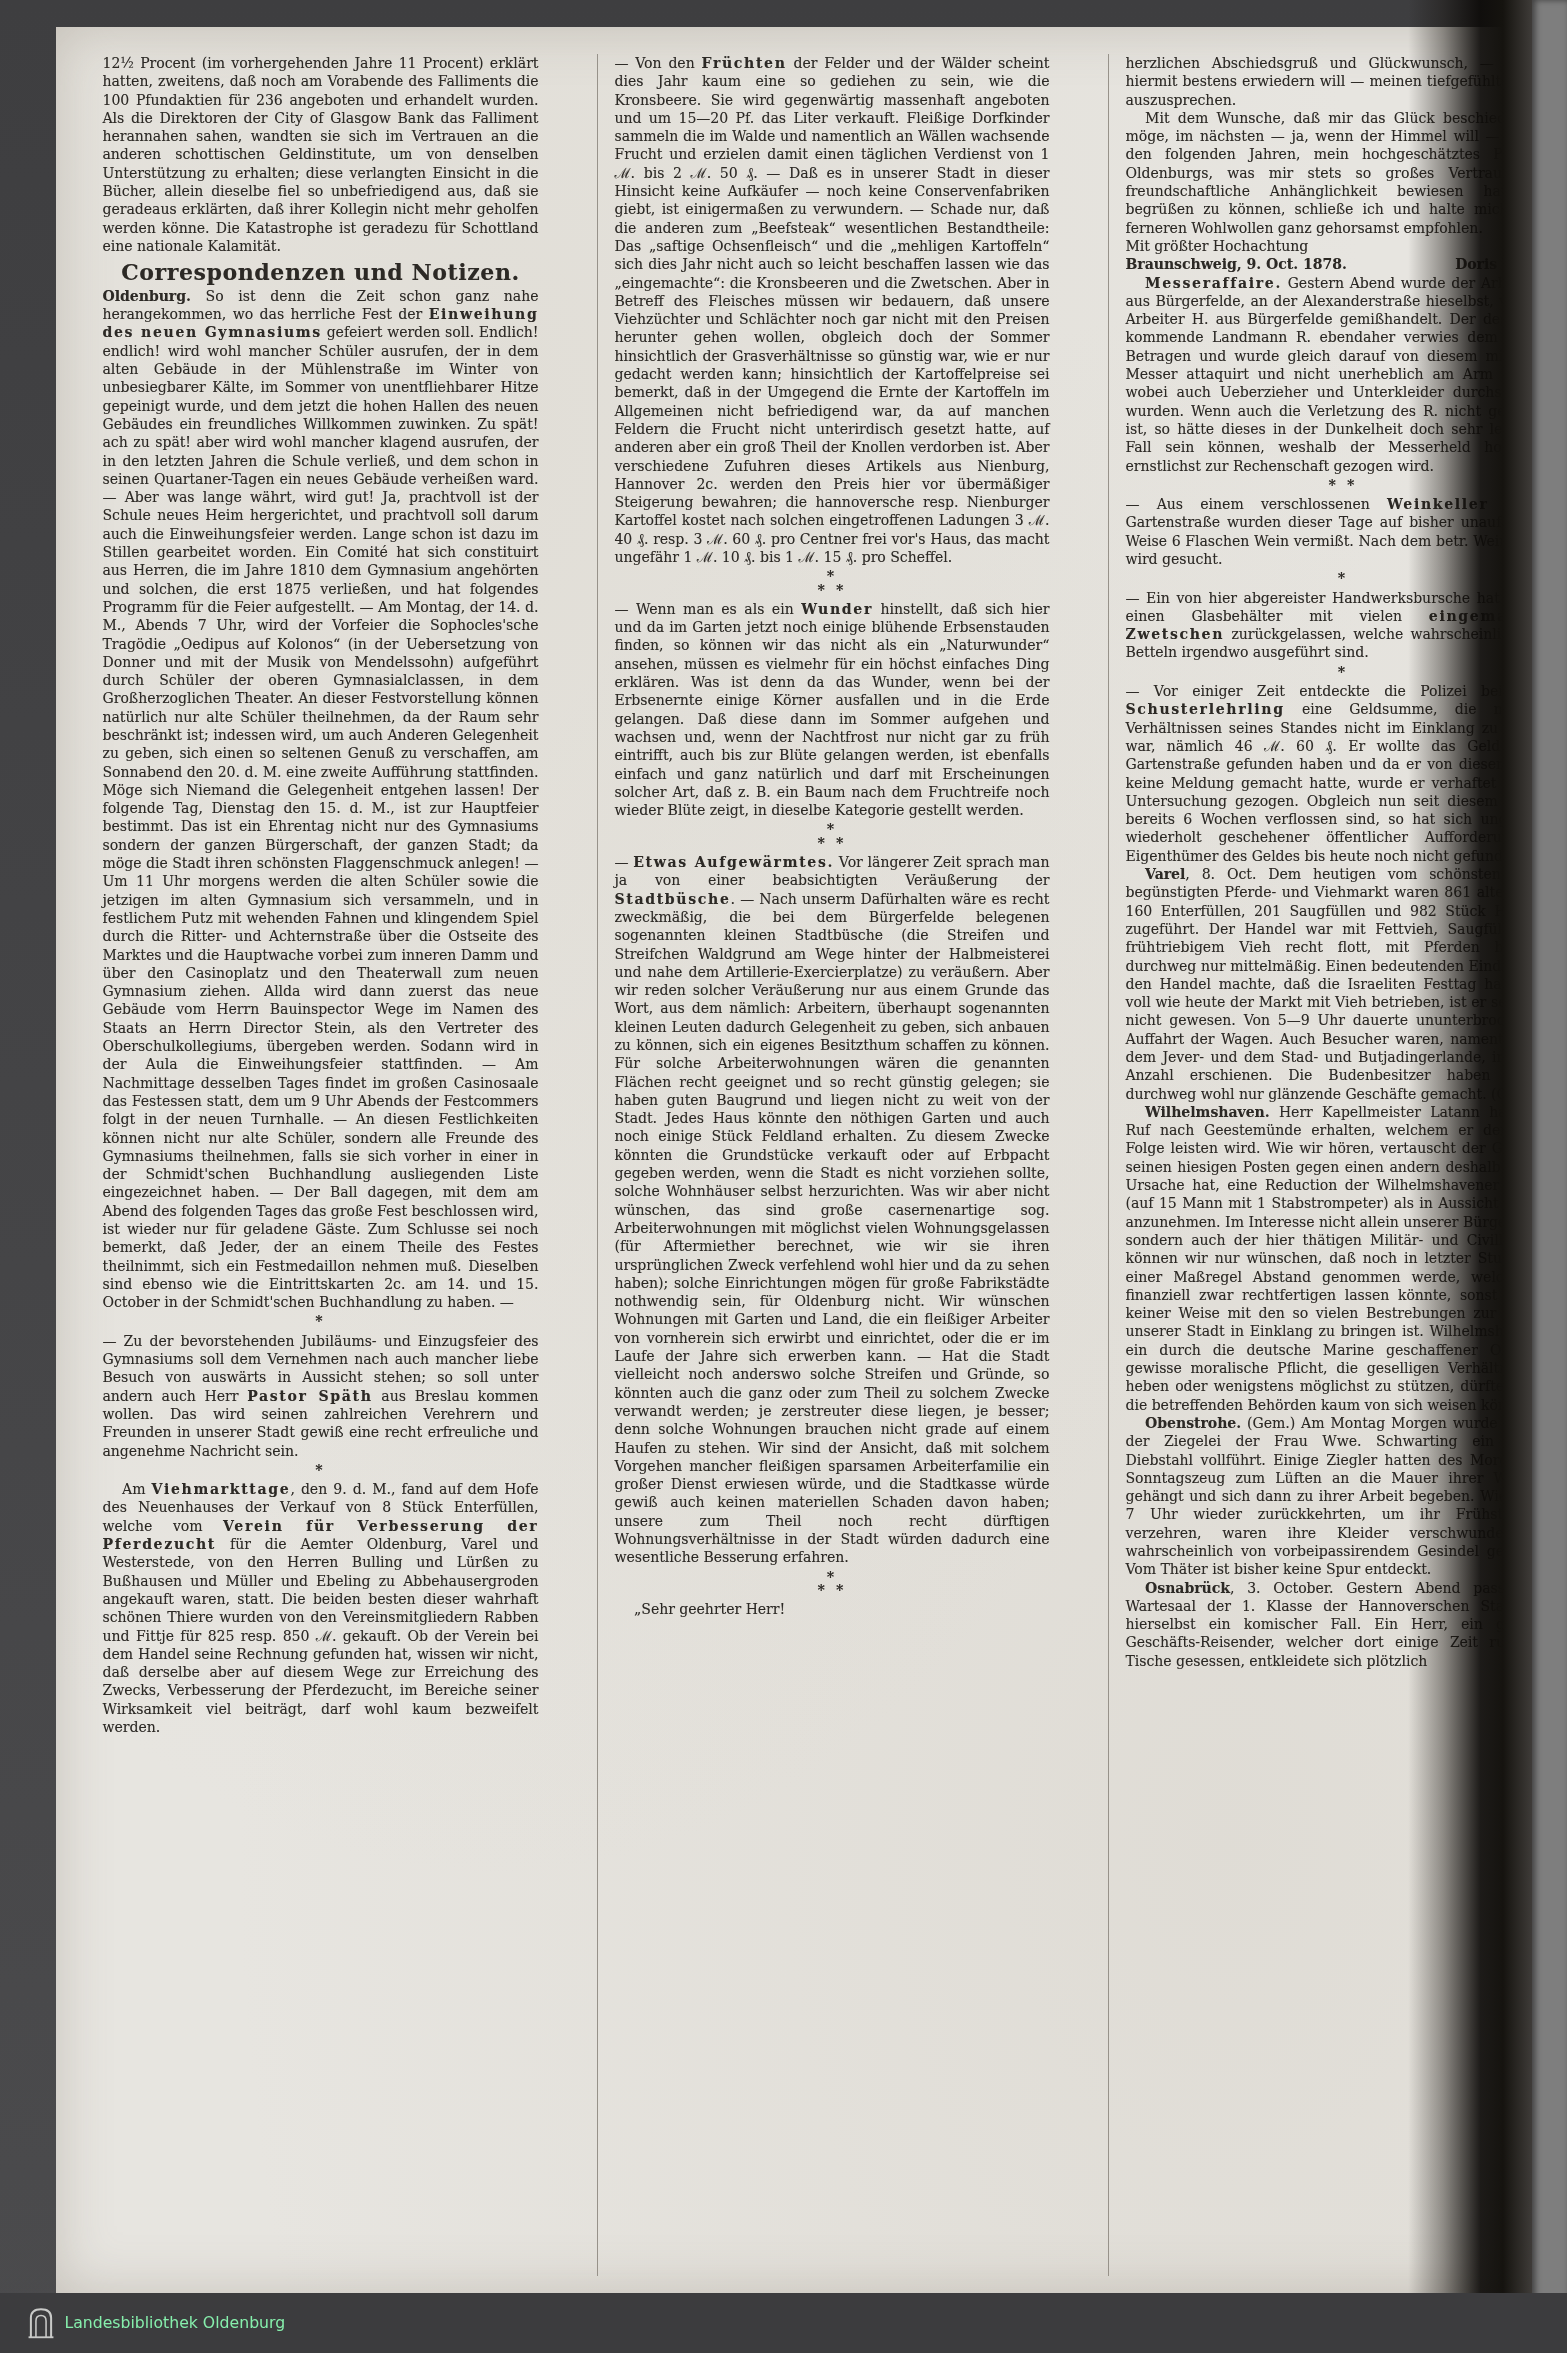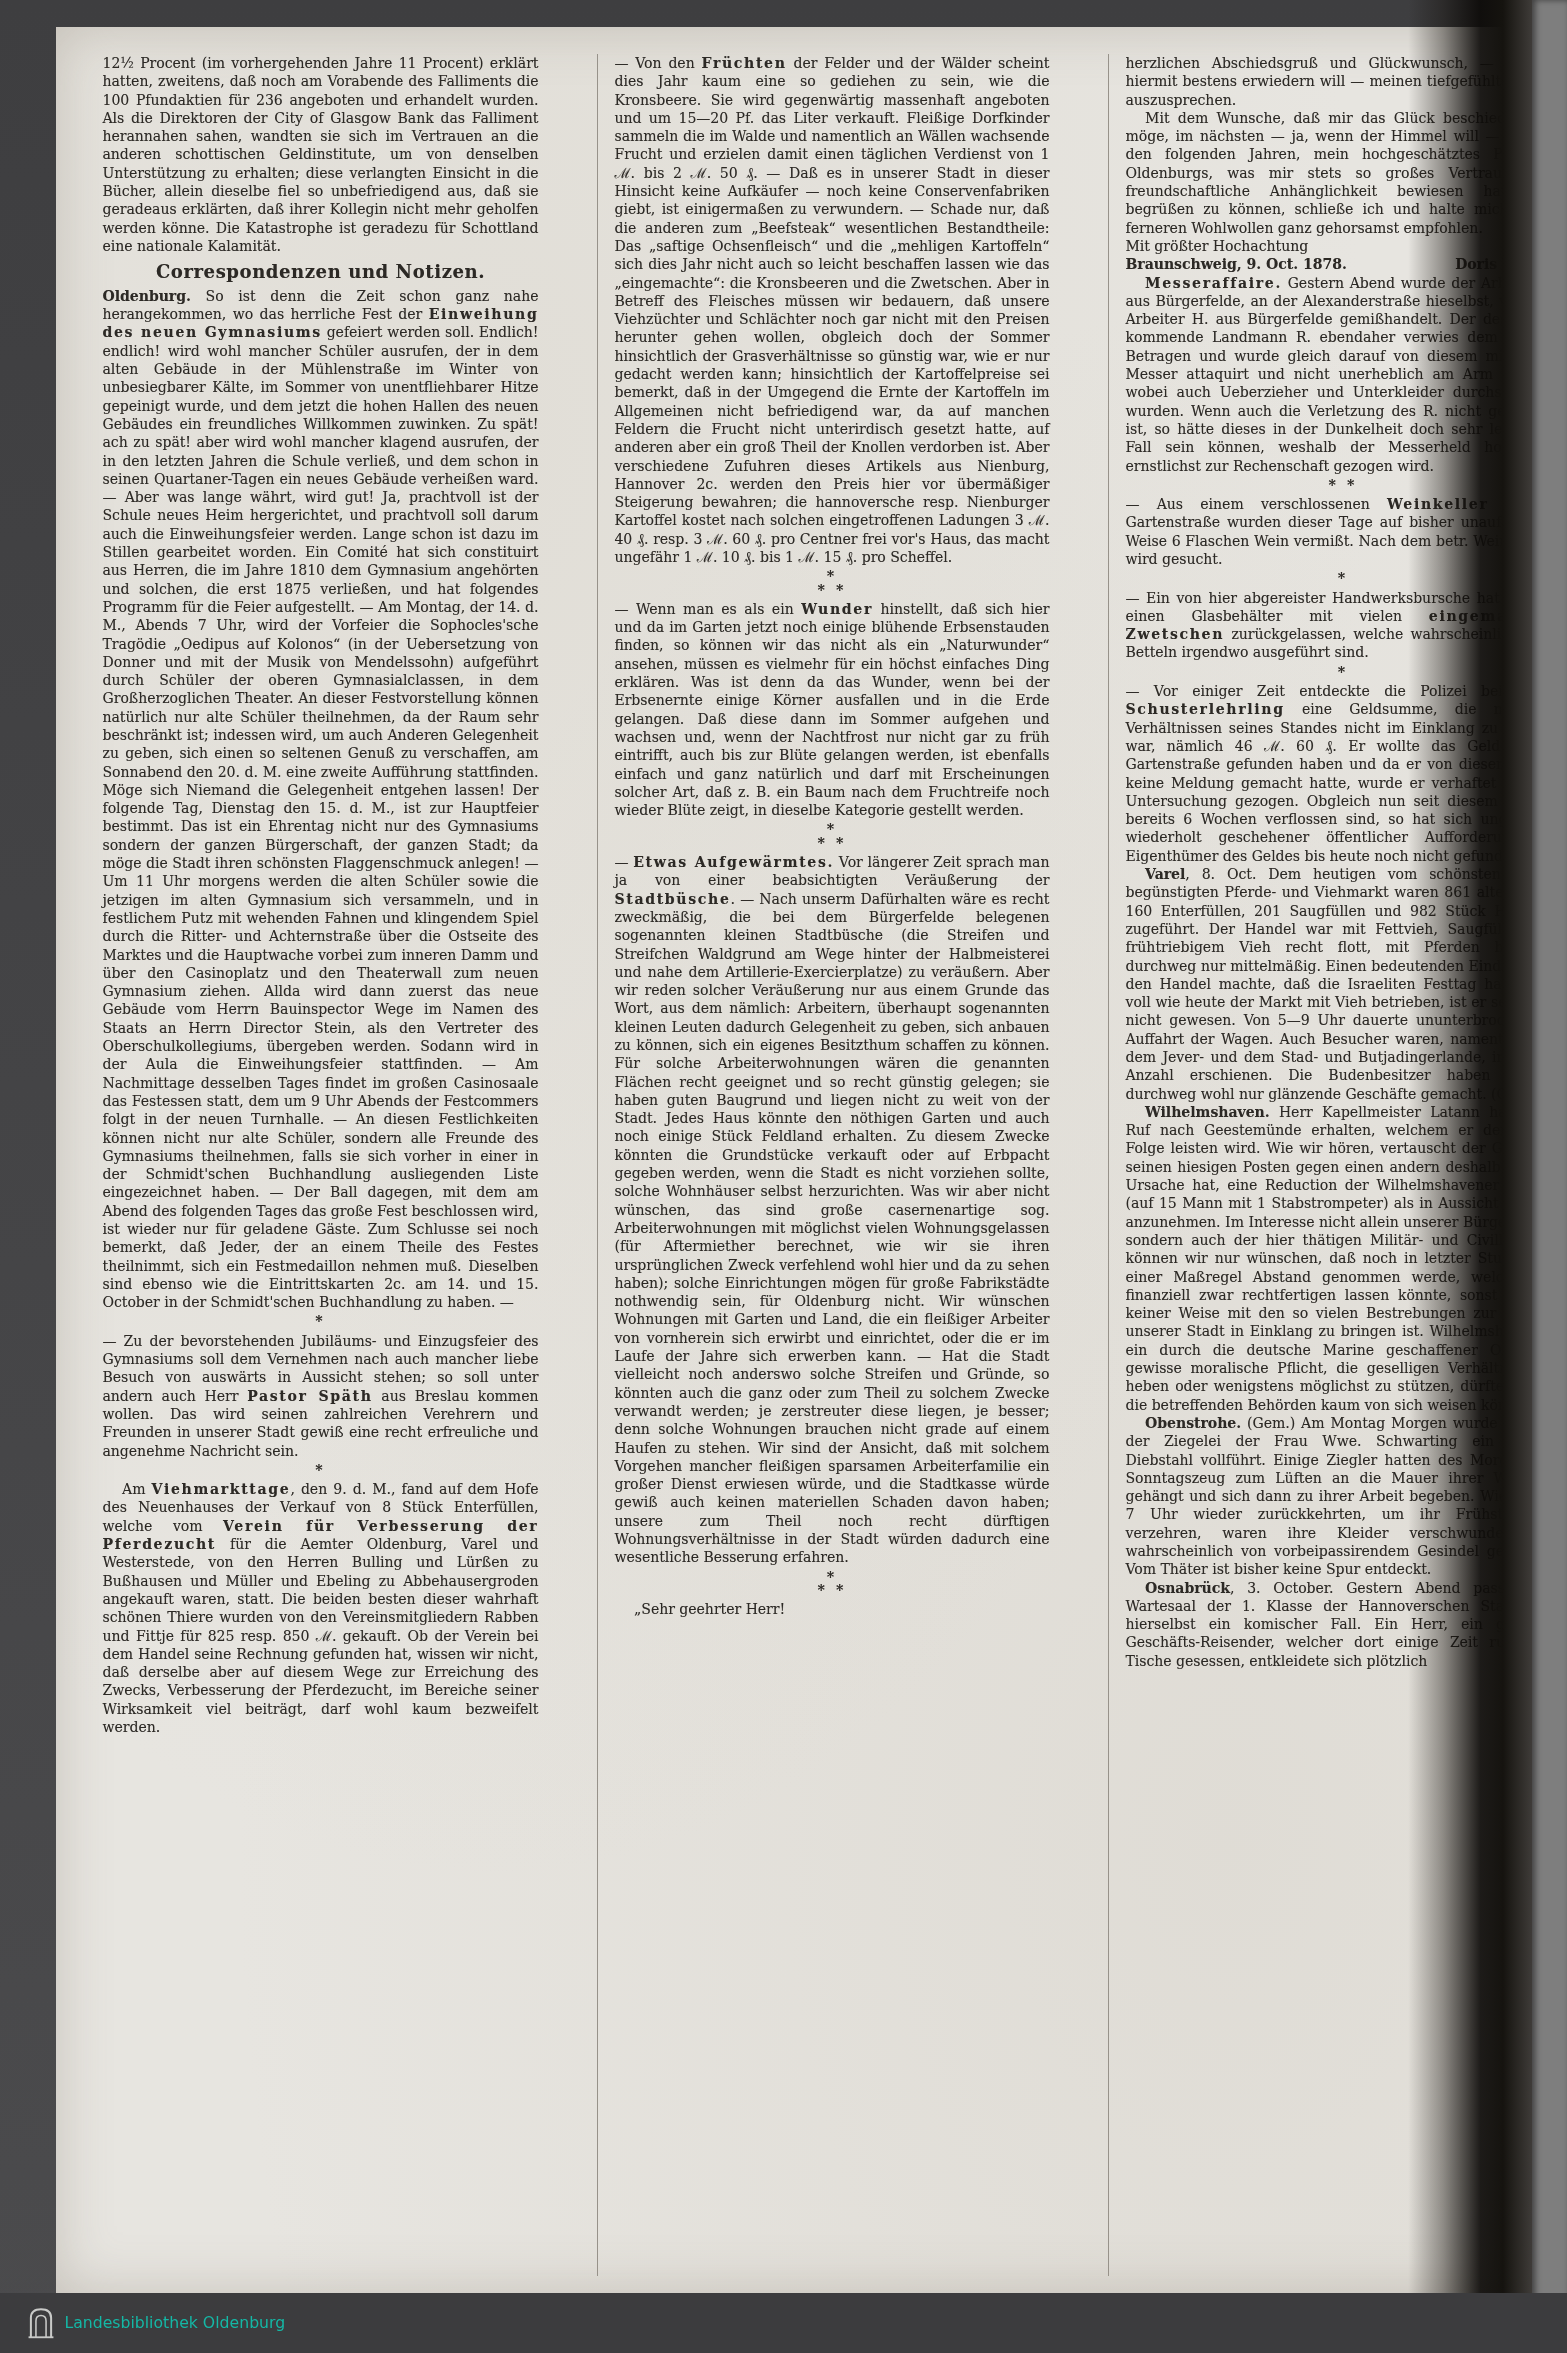--- a/index.html
+++ b/index.html
@@ -12,35 +12,35 @@
            background-image:radial-gradient(ellipse at 28% 18%, rgba(214,209,198,0.35), rgba(0,0,0,0) 55%),
                             radial-gradient(ellipse at 75% 80%, rgba(205,199,188,0.3), rgba(0,0,0,0) 60%);
            box-shadow:inset 0 0 55px rgba(110,100,85,0.28); }
   #columns { position:absolute; left:30px; top:27px; right:41px; bottom:17px; display:flex; }
   .col { width:33.333%; padding:0 16.5px; height:100%; overflow:hidden; color:#2c2925;
          font-size:14px; line-height:18.3px; text-align:justify;
          text-shadow:0.2px 0.2px 0 rgba(44,41,37,0.35); hyphens:auto; }
   .col + .col { border-left:0.8px solid #97928a;margin-left:42px; }
   .para { text-indent:1.4em; }
   .para.noind { text-indent:0; }
-  .heading { text-align:center; font-weight:bold; font-size:18px; letter-spacing:0.6px;
+  .heading { text-align:center; font-weight:bold; font-size:22px; letter-spacing:0.6px;
              padding:7.8px 0 5.5px; text-indent:0; }
   .sep { text-align:center; white-space:pre-line; line-height:13.3px; padding:3.9px 0 3.1px;
          font-weight:bold; letter-spacing:3.1px; }
   .split { display:flex; justify-content:space-between; font-weight:bold; }
   .lead { font-weight:bold; }
   .sp { font-weight:bold; letter-spacing:1.7px; }
   #gutter { position:absolute; top:0; right:34px; width:125px; height:100%; pointer-events:none;
             background:linear-gradient(to right, rgba(18,14,10,0) 0%, rgba(18,14,10,0.4) 28%,
                        rgba(12,10,8,0.92) 58%, #15130f 76%, #403d3a 100%); }
   #right-strip { position:absolute; top:0; right:0; width:35px; height:100%; background:#7e7e7e;
                  box-shadow:inset 3.1px 0 6.3px rgba(0,0,0,0.5); }
   #bottom-band { position:absolute; left:0; right:0; top:2293px; bottom:0; background:#3c3c3e; }
   #watermark { position:absolute; left:27px; top:12.5px; display:flex; align-items:center; gap:9.4px;
-               color:#14b8a6; font-family:"DejaVu Sans", sans-serif; font-size:15.7px; }
+               color:#86efac; font-family:"DejaVu Sans", sans-serif; font-size:15.7px; }
 </style>
 </head>
 <body>
 
 <div id="scan">
   <div id="paper">
     <div id="columns">
       <div class="col">
           <p class="para noind"><span>12½ Procent (im vorhergehenden Jahre 11 Procent) erklärt hatten, zweitens, daß noch am Vorabende des Falliments die 100 Pfundaktien für 236 angeboten und erhandelt wurden. Als die Direktoren der City of Glasgow Bank das Falliment herannahen sahen, wandten sie sich im Vertrauen an die anderen schottischen Geldinstitute, um von denselben Unterstützung zu erhalten; diese verlangten Einsicht in die Bücher, allein dieselbe fiel so unbefriedigend aus, daß sie geradeaus erklärten, daß ihrer Kollegin nicht mehr geholfen werden könne. Die Katastrophe ist geradezu für Schottland eine nationale Kalamität.</span></p>
           <div class="heading">Correspondenzen und Notizen.</div>

